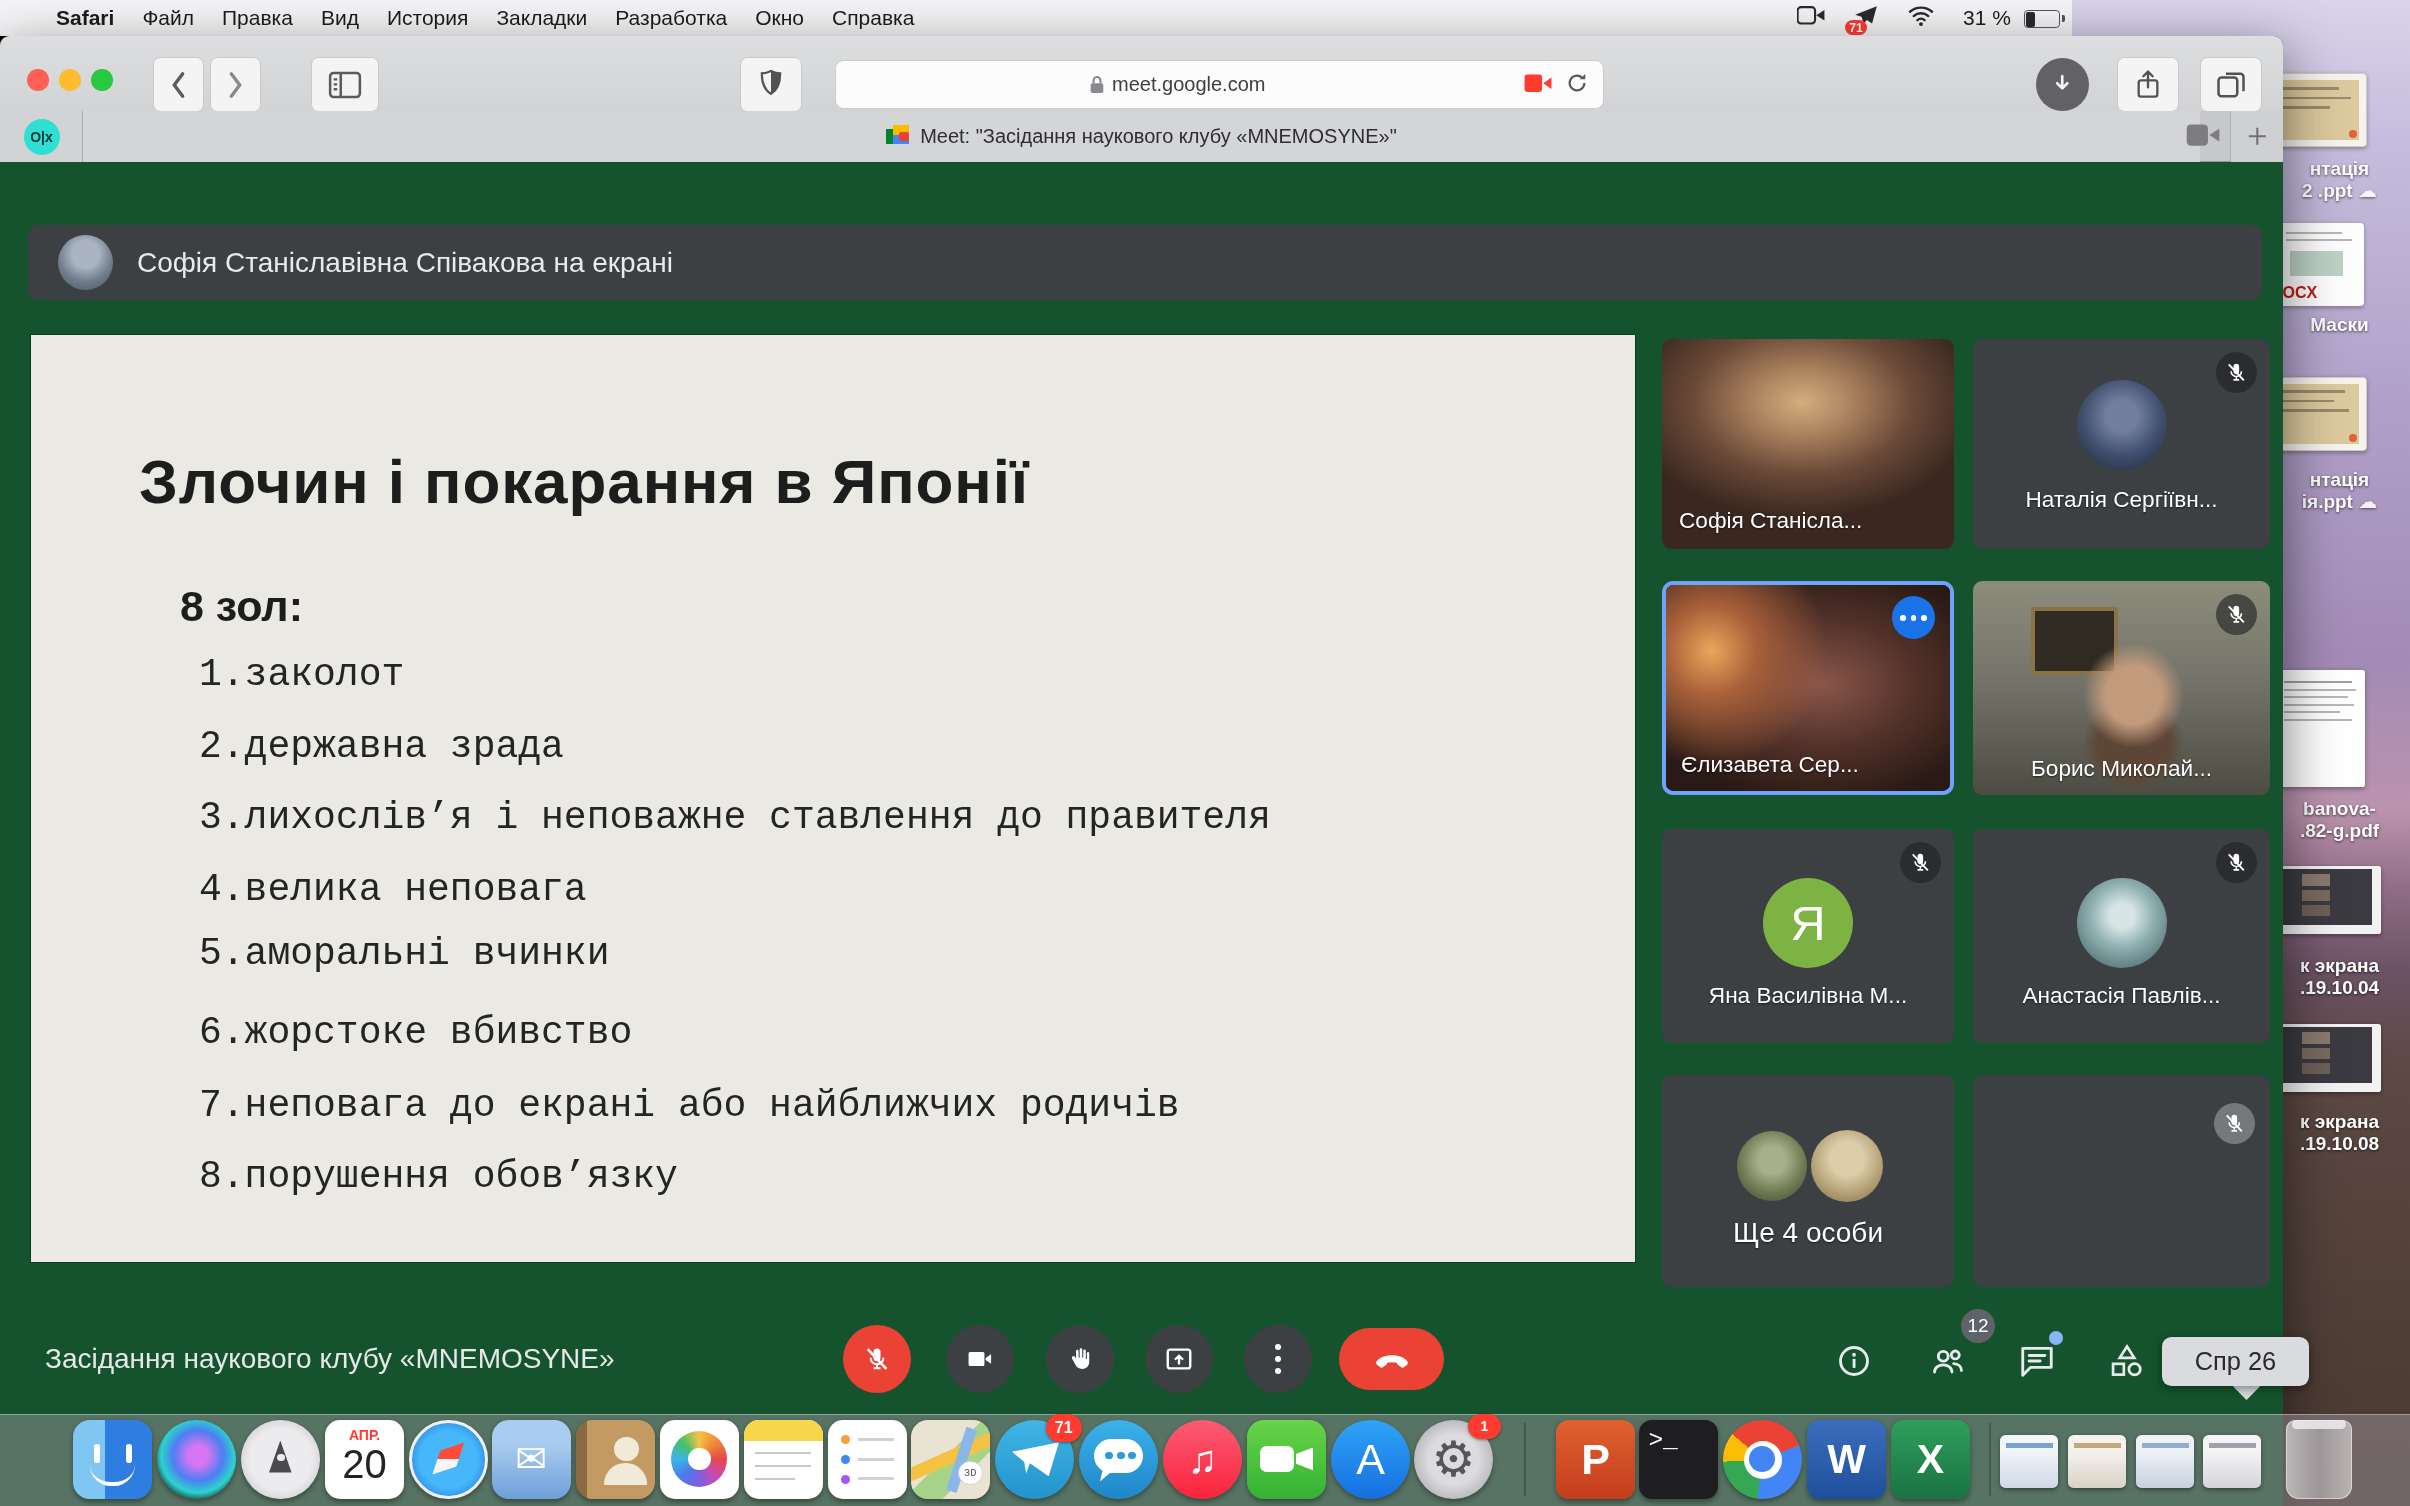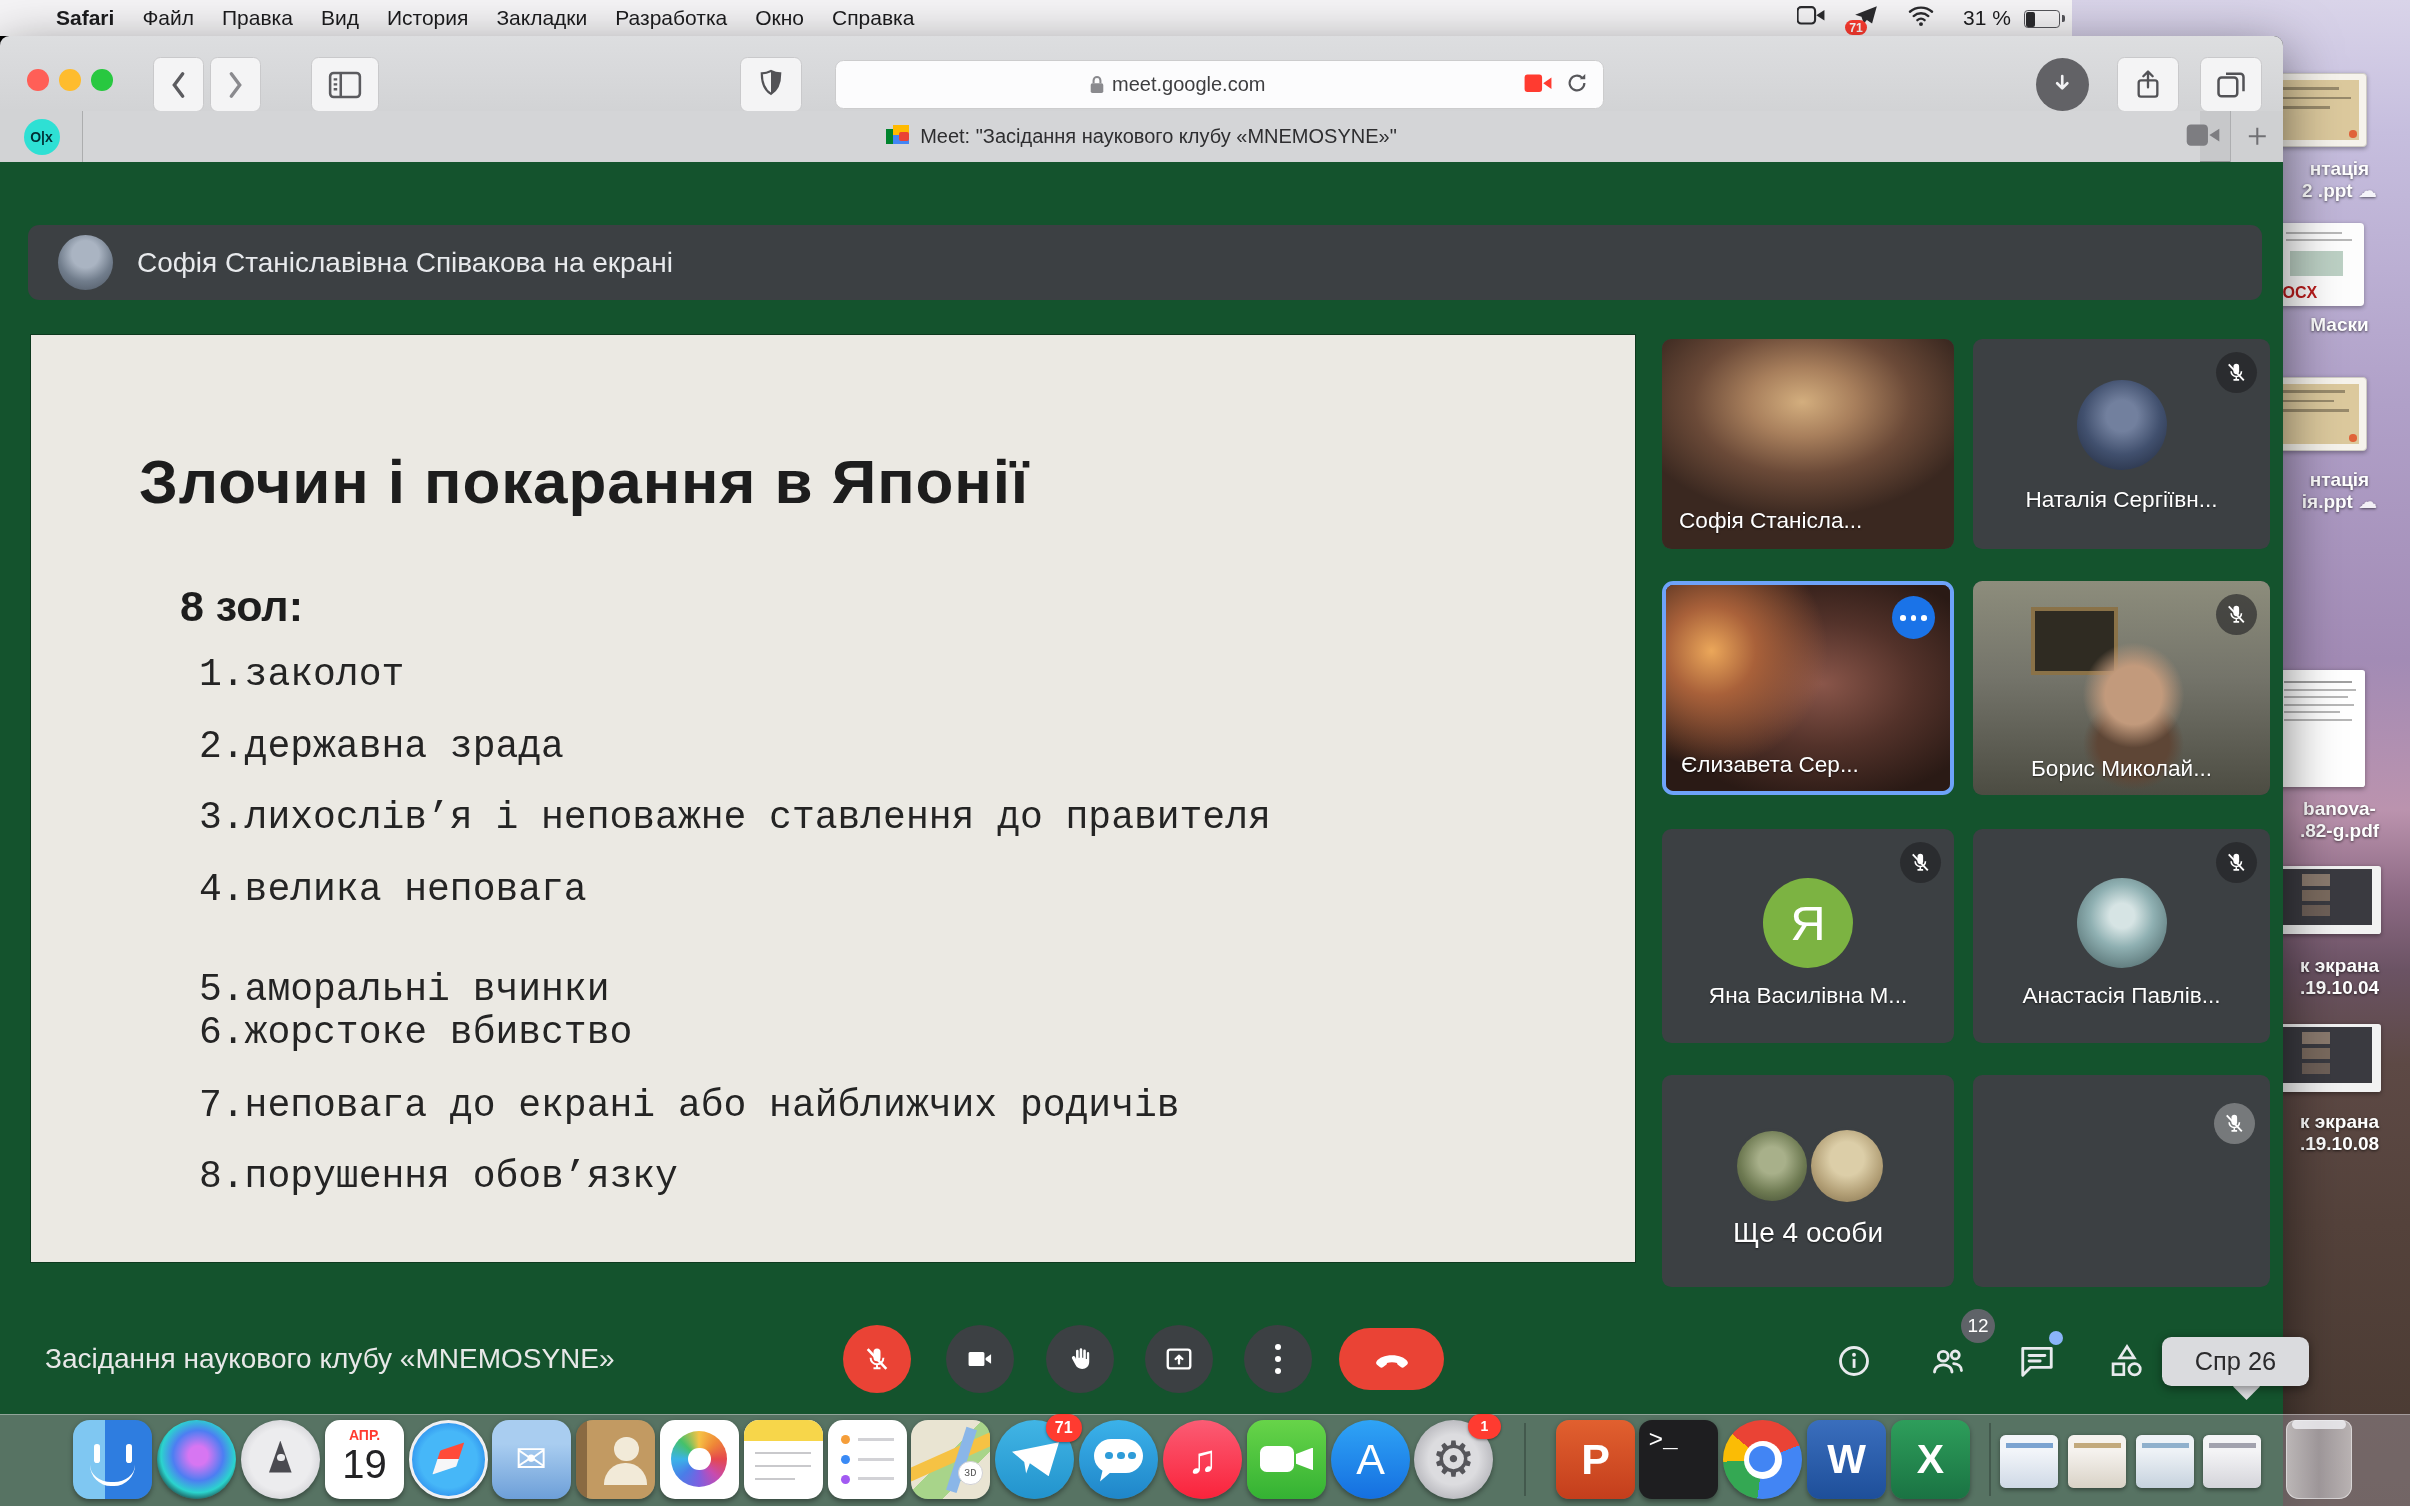--- a/index.html
+++ b/index.html
@@ -245,21 +245,21 @@
         <div class="abs" style="left:109px;top:0;height:75px;display:flex;align-items:center;color:#e8eaed;font-size:28px;">Софія Станіславівна Співакова на екрані</div>
       </div>
 
       <div id="slide">
         <div class="abs" style="left:108px;top:111px;font-size:62px;font-weight:700;color:#1d1d1d;letter-spacing:0.9px;">Злочин і покарання в Японії</div>
         <div class="abs" style="left:149px;top:247px;font-size:43px;font-weight:700;color:#1d1d1d;">8 зол:</div>
         <div class="slide-item" style="top:318px;"><span>1.</span><span>заколот</span></div>
         <div class="slide-item" style="top:390px;"><span>2.</span><span>державна зрада</span></div>
         <div class="slide-item" style="top:461px;"><span>3.</span><span>лихослів’я і неповажне ставлення до правителя</span></div>
         <div class="slide-item" style="top:533px;"><span>4.</span><span>велика неповага</span></div>
-        <div class="slide-item" style="top:633px;"><span>5.</span><span>аморальні вчинки</span></div>
+        <div class="slide-item" style="top:597px;"><span>5.</span><span>аморальні вчинки</span></div>
         <div class="slide-item" style="top:676px;"><span>6.</span><span>жорстоке вбивство</span></div>
         <div class="slide-item" style="top:749px;"><span>7.</span><span>неповага до екрані або найближчих родичів</span></div>
         <div class="slide-item" style="top:820px;"><span>8.</span><span>порушення обов’язку</span></div>
       </div>
 
       <div class="tile" style="left:1662px;top:177px;width:292px;height:210px;">
         <div class="abs" style="inset:0;background:radial-gradient(ellipse 60% 55% at 48% 30%,#d3ae7e 0%,#a87f5c 30%,#6b4a38 62%,#3a2820 100%);"></div>
         <div class="tile-name" style="left:17px;bottom:15px;">Софія Станісла...</div>
       </div>
 
@@ -497,21 +497,21 @@
     <div class="dicon" style="left:241px;">
       <div class="dsq dci" style="background:radial-gradient(circle,#ececee 0 55%,#b9b9c0 100%);">
         <div class="abs" style="left:28px;top:21px;width:22.6px;height:32px;background:#4a4a50;clip-path:polygon(50% 0,100% 100%,0 100%);"></div>
         <div class="abs" style="left:36px;top:34px;width:7.5px;height:7.5px;border-radius:50%;background:#ececee;"></div>
       </div>
     </div>
 
     <div class="dicon" style="left:325px;">
       <div class="dsq" style="background:#fff;border-radius:15px;">
         <div class="abs" style="left:0;right:0;top:7.5px;text-align:center;color:#ff3b30;font-size:14px;font-weight:700;">АПР.</div>
-        <div class="abs" style="left:0;right:0;top:22.6px;text-align:center;color:#232325;font-size:40px;font-weight:400;">19</div>
+        <div class="abs" style="left:0;right:0;top:22.6px;text-align:center;color:#232325;font-size:40px;font-weight:400;">20</div>
       </div>
     </div>
 
     <div class="dicon" style="left:409px;">
       <div class="dsq dci" style="background:radial-gradient(circle,#46b7f8 0 55%,#1668e3 100%);border:3.8px solid #f0f0f2;box-sizing:border-box;">
         <div class="abs" style="left:24.5px;top:13px;width:22.6px;height:45px;background:linear-gradient(135deg,#ff4b39 50%,#f6f6f8 50%);transform:rotate(45deg);clip-path:polygon(50% 0,100% 50%,50% 100%,0 50%);"></div>
       </div>
 
     </div>
 

